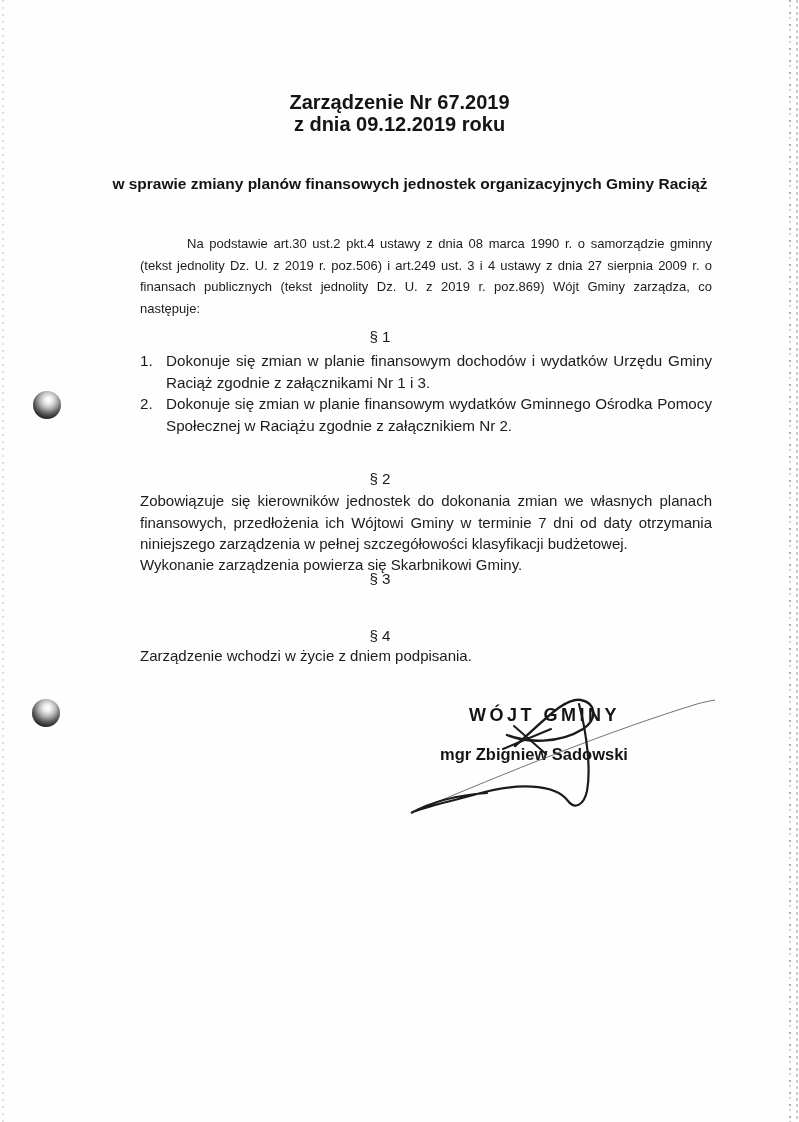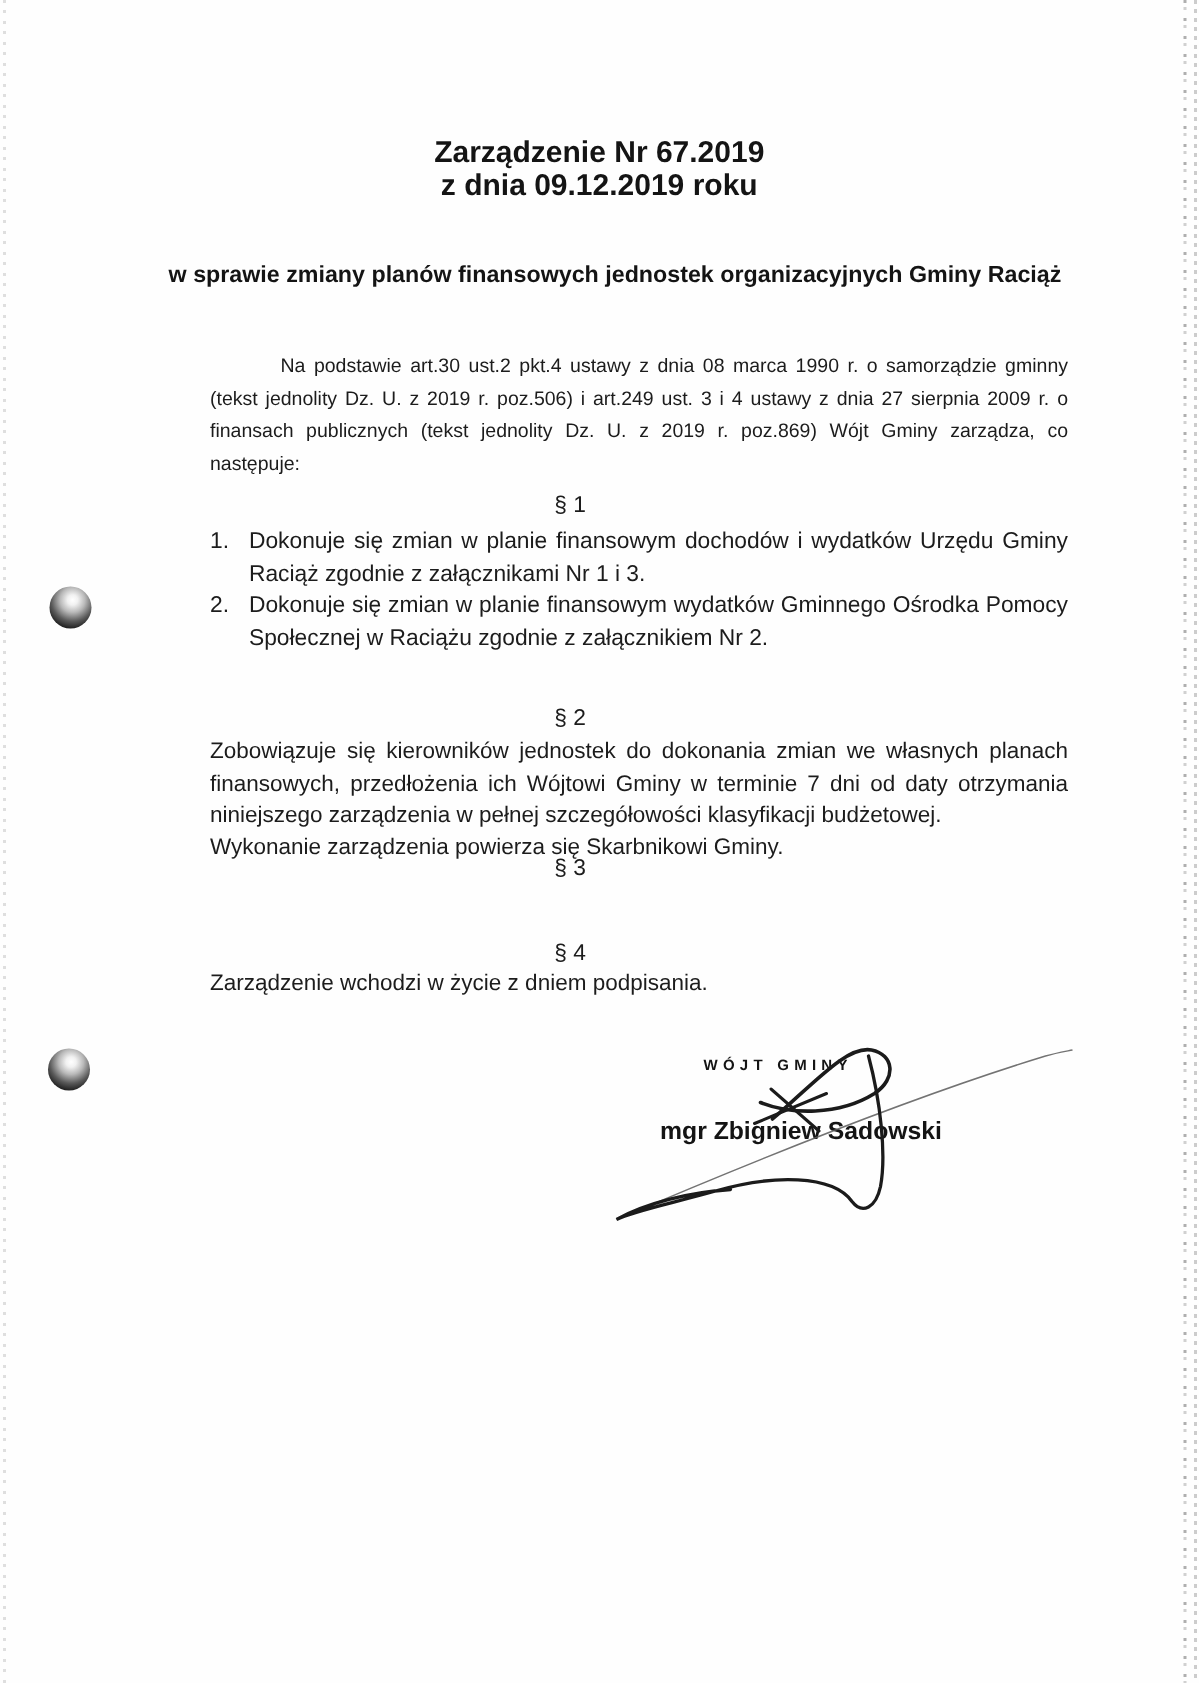--- a/index.html
+++ b/index.html
@@ -53,21 +53,21 @@
     left: 140px; width: 572px; margin: 0;
     font-size: 15px; line-height: 21.6px;
   }
   .sec2-body { top: 490px; text-align: justify; }
   .sec3-body { top: 554px; }
   .sec4-body { top: 645px; }
 
   
   .sig-title {
     top: 705px; left: 469px;
-    font-weight: 700; font-size: 10px; letter-spacing: 3.5px;
+    font-weight: 700; font-size: 18px; letter-spacing: 3.5px;
     color: #141414; white-space: nowrap;
   }
   .sig-name {
     top: 745px; left: 440px;
     font-weight: 700; font-size: 16.5px;
     color: #141414; white-space: nowrap;
   }
   .sig-svg { top: 692px; left: 397px; }
 
   

